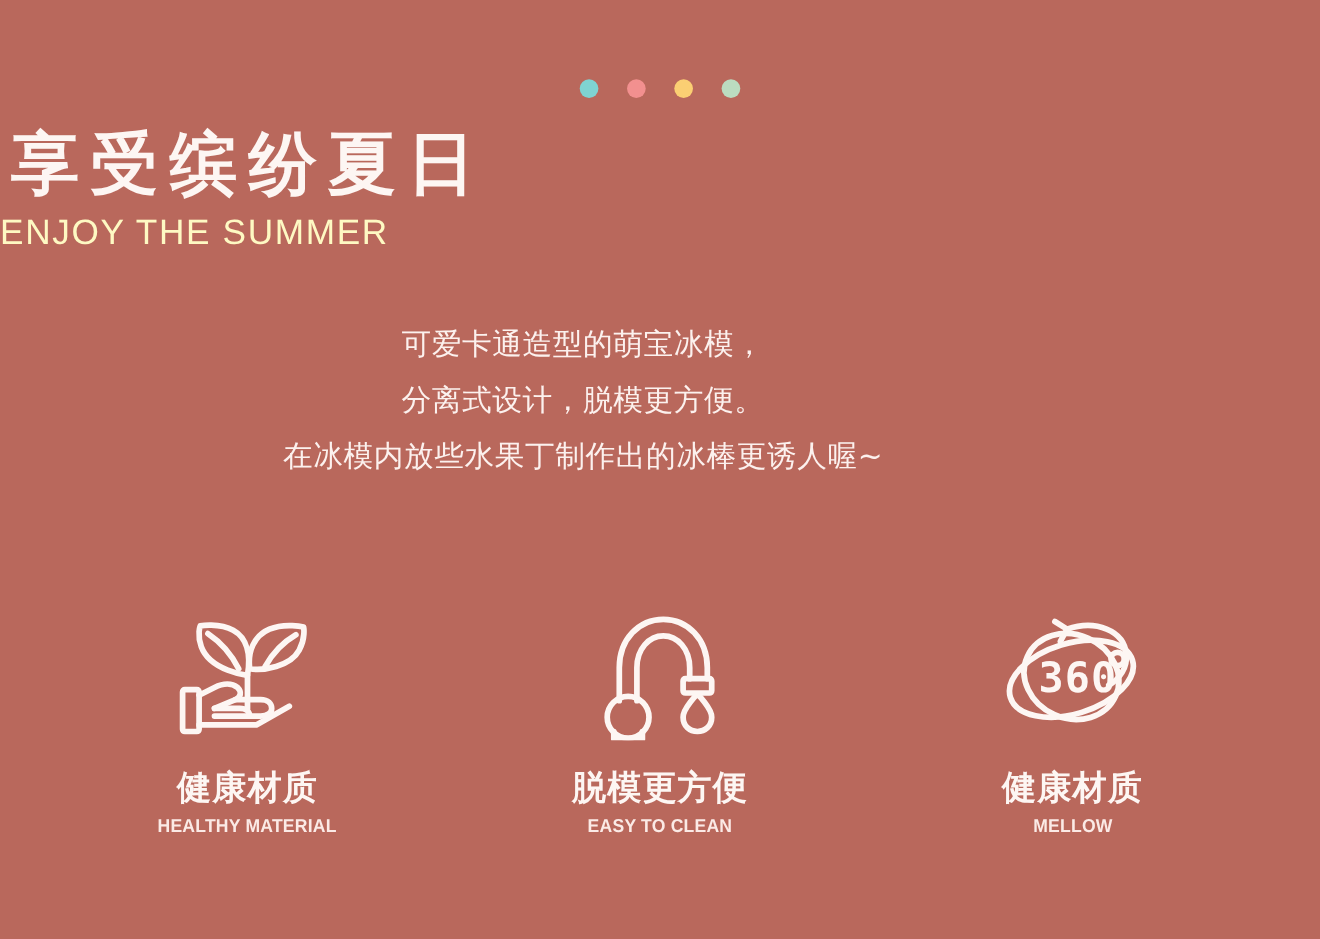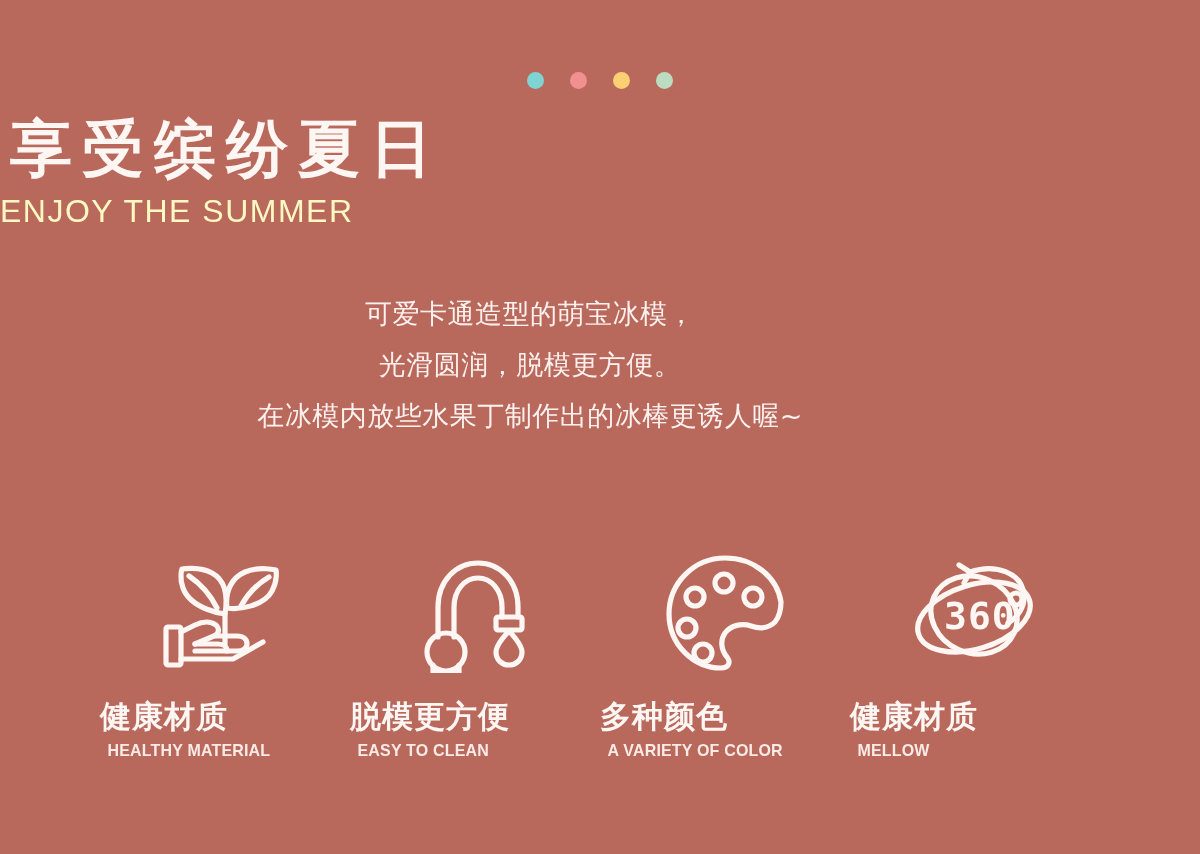--- a/index.html
+++ b/index.html
@@ -90,20 +90,21 @@
     left: 100px;
     width: 1000px;
     display: flex;
     justify-content: space-between;
     align-items: flex-start;
   }
   .feature {
     width: 250px;
     display: flex;
     flex-direction: column;
+    align-items: center;
   }
   .feature-icon {
     height: 128px;
     display: flex;
     align-items: center;
     justify-content: center;
   }
   .feature-icon svg {
     display: block;
   }
@@ -141,21 +142,21 @@
     <span class="dot" style="background:#bbdcc0"></span>
   </div>
 
   <div class="headline-block">
     <div class="title-cn">享受缤纷夏日</div>
     <div class="title-en">ENJOY THE SUMMER</div>
   </div>
 
   <div class="copy-block">
     <div class="copy-line">可爱卡通造型的萌宝冰模，</div>
-    <div class="copy-line">光滑圆润，脱模更方便。</div>
+    <div class="copy-line">分离式设计，脱模更方便。</div>
     <div class="copy-line">在冰模内放些水果丁制作出的冰棒更诱人喔~</div>
   </div>
 
   <div class="features">
 
     <div class="feature">
       <div class="feature-icon">
         <svg width="140" height="120" viewBox="0 0 140 120" fill="none" stroke="#fdf6f3" stroke-width="5.2" stroke-linecap="round" stroke-linejoin="round">
 
           <path d="M70 62 C70 62 36 58 28 36 C24 25 27 17 27 17 C27 17 44 14 57 21 C70 28 73 44 70 62 Z"></path>
@@ -190,36 +191,20 @@
           <path d="M99 88 C99 88 86 101 86 109 C86 117 92 122 99 122 C106 122 112 117 112 109 C112 101 99 88 99 88 Z" transform="translate(0,-8)"></path>
 
           <circle cx="36" cy="101" r="19"></circle>
           <path d="M23 114 L23 121 L49 121 L49 114"></path>
         </svg>
       </div>
       <div class="feature-cn">脱模更方便</div>
       <div class="feature-en">EASY TO CLEAN</div>
     </div>
 
-    <div class="feature">
-      <div class="feature-icon">
-        <svg width="124" height="120" viewBox="0 0 124 120" fill="none" stroke="#fdf6f3" stroke-width="5.2" stroke-linecap="round" stroke-linejoin="round">
-          <path d="M62 6 C31 6 6 31 6 62 C6 93 31 116 58 116 C66 116 68 110 64 105
-                   C58 98 57 88 62 81 C68 73 79 71 88 74 C97 77 106 76 112 70
-                   C116 65 118 57 118 50 C114 25 91 6 62 6 Z"></path>
-          <circle cx="61" cy="31" r="9"></circle>
-          <circle cx="32" cy="45" r="9"></circle>
-          <circle cx="90" cy="45" r="9"></circle>
-          <circle cx="24" cy="76" r="9"></circle>
-          <circle cx="40" cy="101" r="9"></circle>
-        </svg>
-      </div>
-      <div class="feature-cn">多种颜色</div>
-      <div class="feature-en">A VARIETY OF COLOR</div>
-    </div>
 
     <div class="feature">
       <div class="feature-icon">
         <svg width="150" height="122" viewBox="0 0 150 122" fill="none" stroke="#fdf6f3" stroke-width="5.2" stroke-linecap="round" stroke-linejoin="round">
 
           <ellipse cx="74" cy="66" rx="58" ry="32" transform="rotate(-17 74 66)"></ellipse>
 
           <ellipse cx="74" cy="64" rx="44" ry="38" transform="rotate(24 74 64)"></ellipse>
 
           <path d="M70 21 C96 12 122 22 124 44 C125 56 118 66 108 72"></path>

